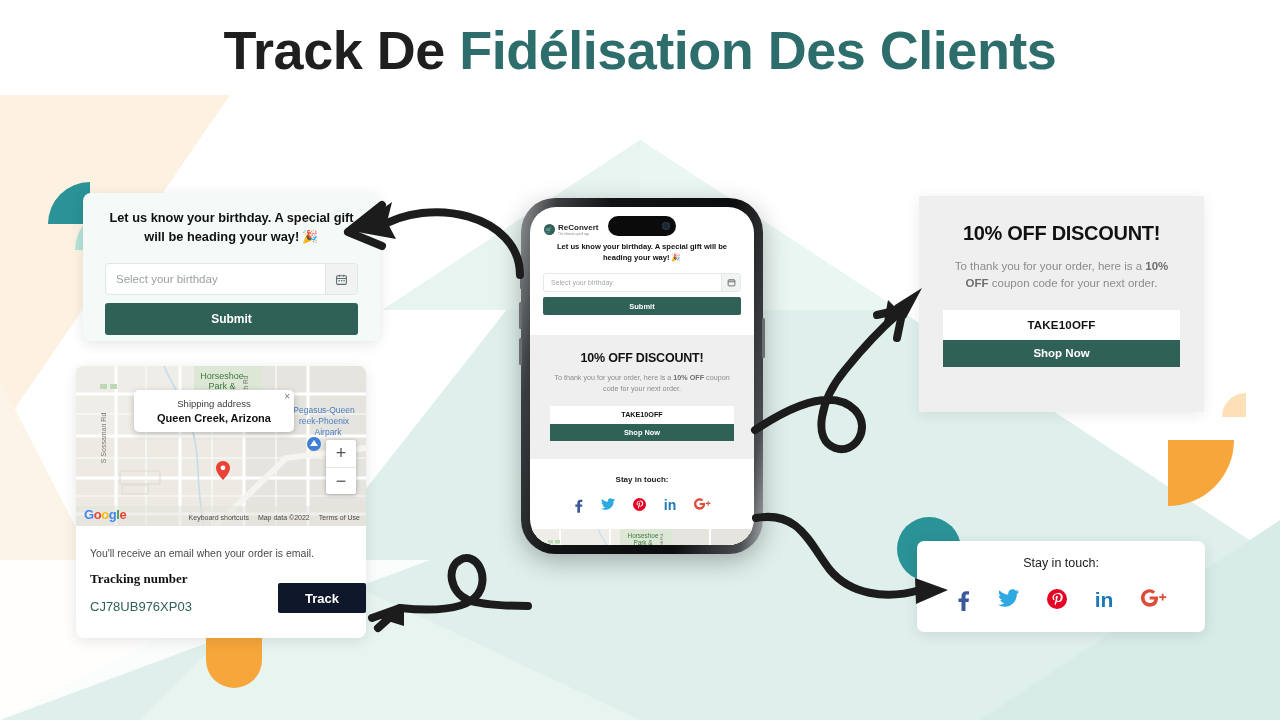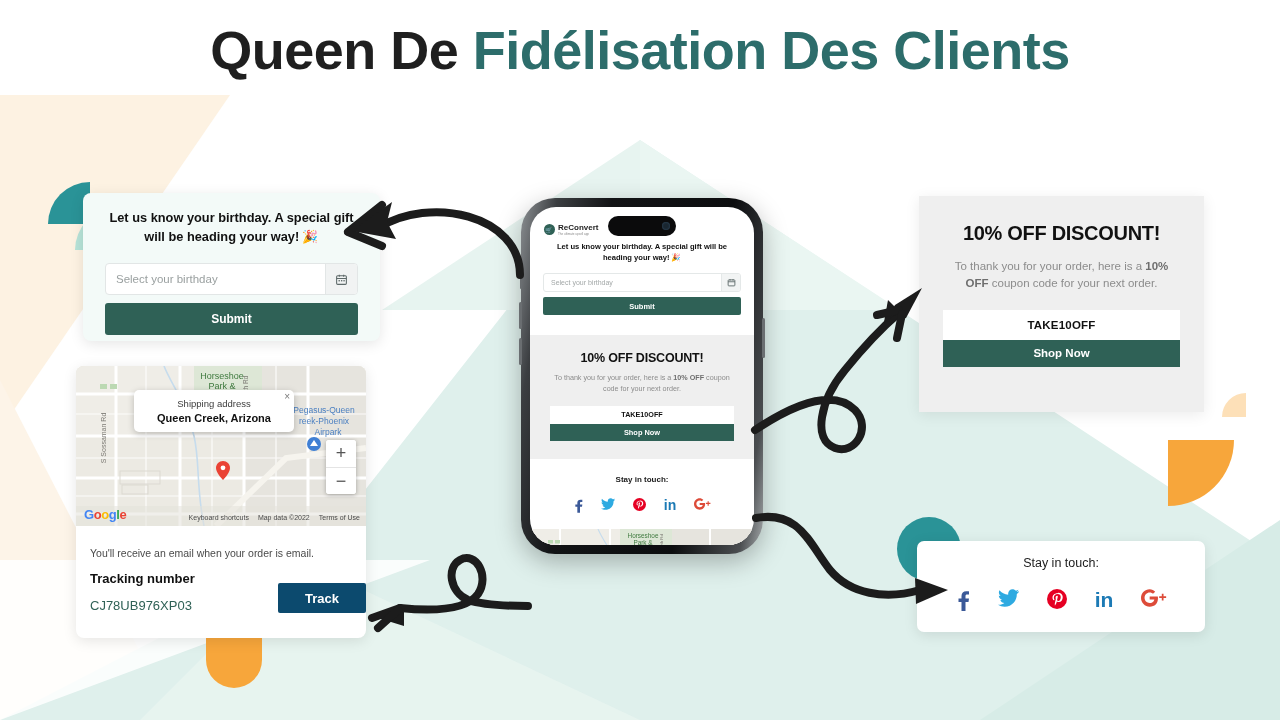--- a/index.html
+++ b/index.html
@@ -132,25 +132,25 @@
     font-weight: 700; letter-spacing: -0.4px; font-family: "Liberation Sans", sans-serif;
   }
   .gmark i { font-style: normal; }
   .maplegal {
     position: absolute; right: 6px; bottom: 5px; font-size: 7px;
     color: #4a4a4a; display: flex; gap: 9px;
   }
   .track-body { padding: 12px 14px 0 14px; position: relative; height: 112px; }
   .track-h { font-size: 14px; color: #111; }
   .track-sub { font-size: 10.5px; color: #4a4a4a; margin-top: 9px; }
-  .track-label { font-size: 13px; font-weight: 700; color: #111; margin-top: 12px; }
+  .track-label { font-size: 13px; font-weight: 700; color: #111; margin-top: 12px; font-family: Liberation Serif, serif; }
   .track-num { font-size: 13px; color: #2f6156; margin-top: 12px; }
   .track-btn {
     position: absolute; right: 0px; top: 57px; width: 88px; height: 30px;
-    background: #0c4a6e; color: #fff; font-size: 13px; font-weight: 700;
+    background: #0f172a; color: #fff; font-size: 13px; font-weight: 700;
     border: none; border-radius: 2px; cursor: pointer; font-family: inherit;
   }
 
   
   .discount-card {
     left: 919px; top: 196px; width: 285px; height: 216px;
     background: #efefef; padding: 26px 24px 0 24px;
     box-shadow: 0 3px 14px rgba(0,0,0,0.08);
   }
   .disc-title {
@@ -322,21 +322,21 @@
 
 <div class="deco q-teal-dark"></div>
 <div class="deco q-mint"></div>
 <div class="deco q-orange-big"></div>
 <div class="deco q-orange-small"></div>
 <div class="deco half-orange"></div>
 <div class="deco circle-teal"></div>
 
 <div class="header">
   <div class="title">
-    <span>Queen De </span><span class="accent">Fidélisation Des Clients</span>
+    <span>Track De </span><span class="accent">Fidélisation Des Clients</span>
   </div>
 </div>
 
 <div class="card birthday-card">
   <div class="birthday-text">Let us know your birthday. A special gift will be heading your way! 🎉</div>
   <div class="bd-input-row">
     <div class="bd-input">Select your birthday</div>
     <div class="bd-cal">
       <svg width="13" height="13" viewBox="0 0 24 24" fill="none" stroke="currentColor" stroke-width="2">
         <rect x="3" y="5" width="18" height="16" rx="2"></rect>

